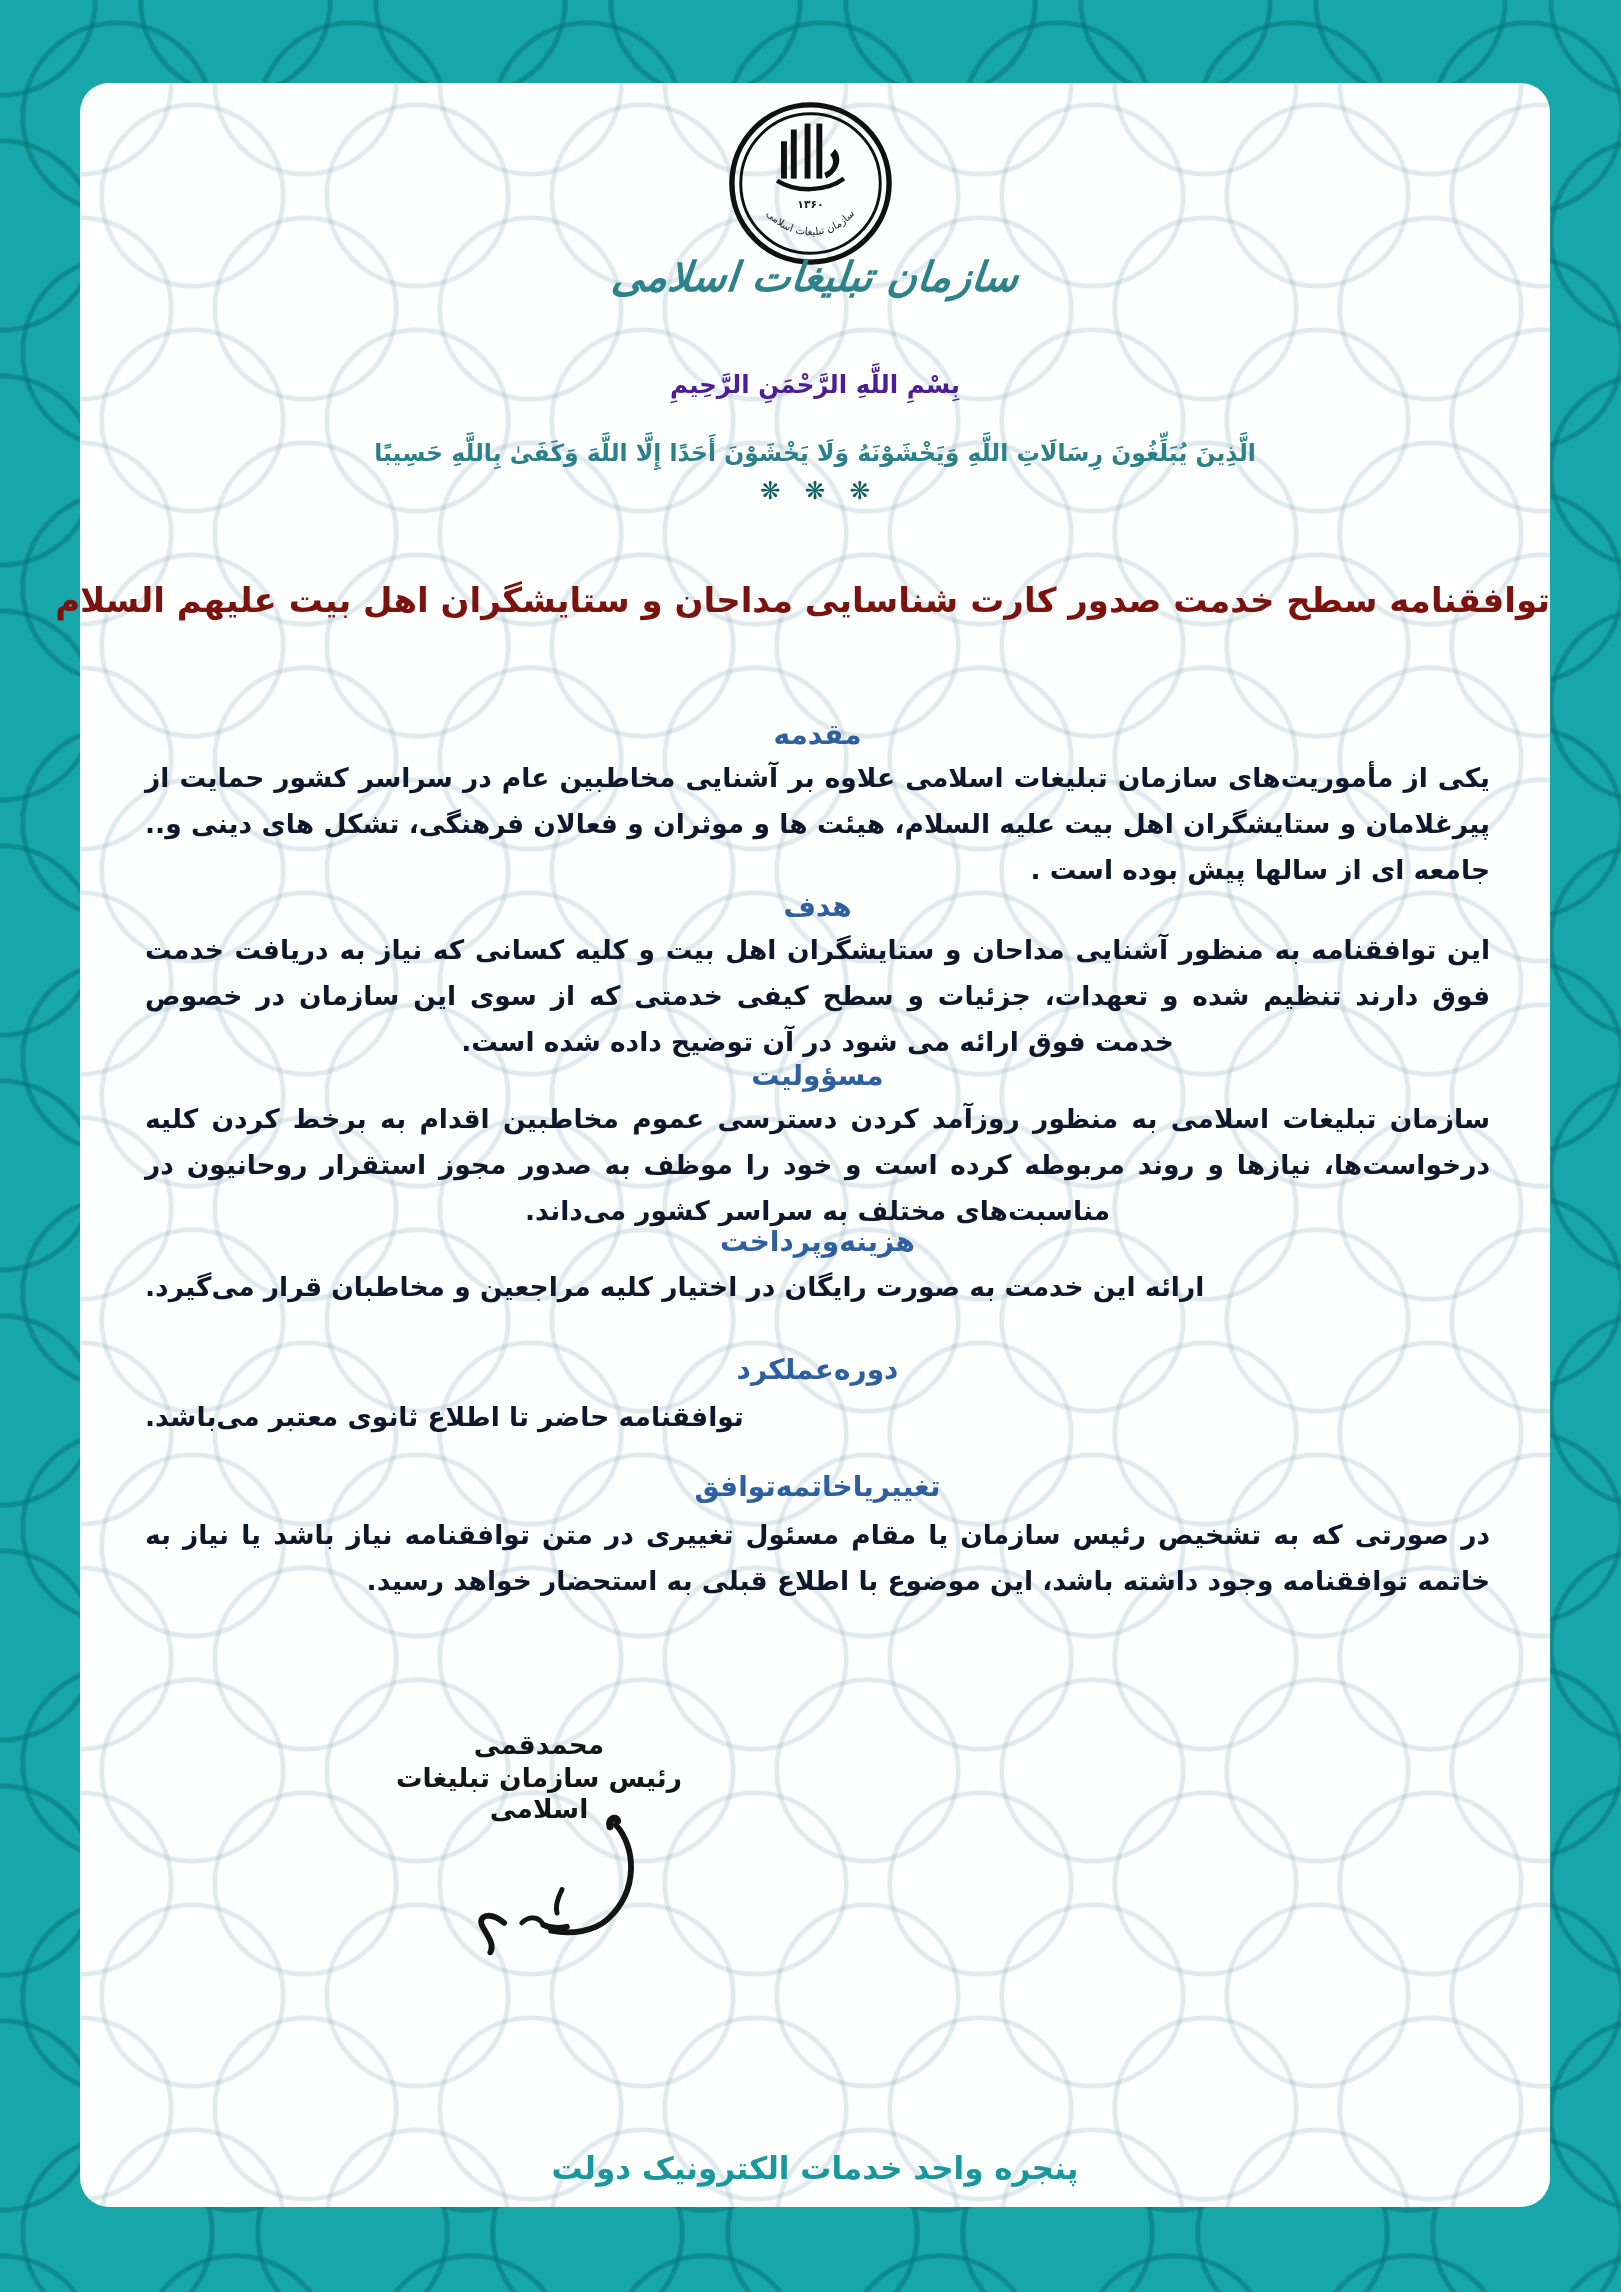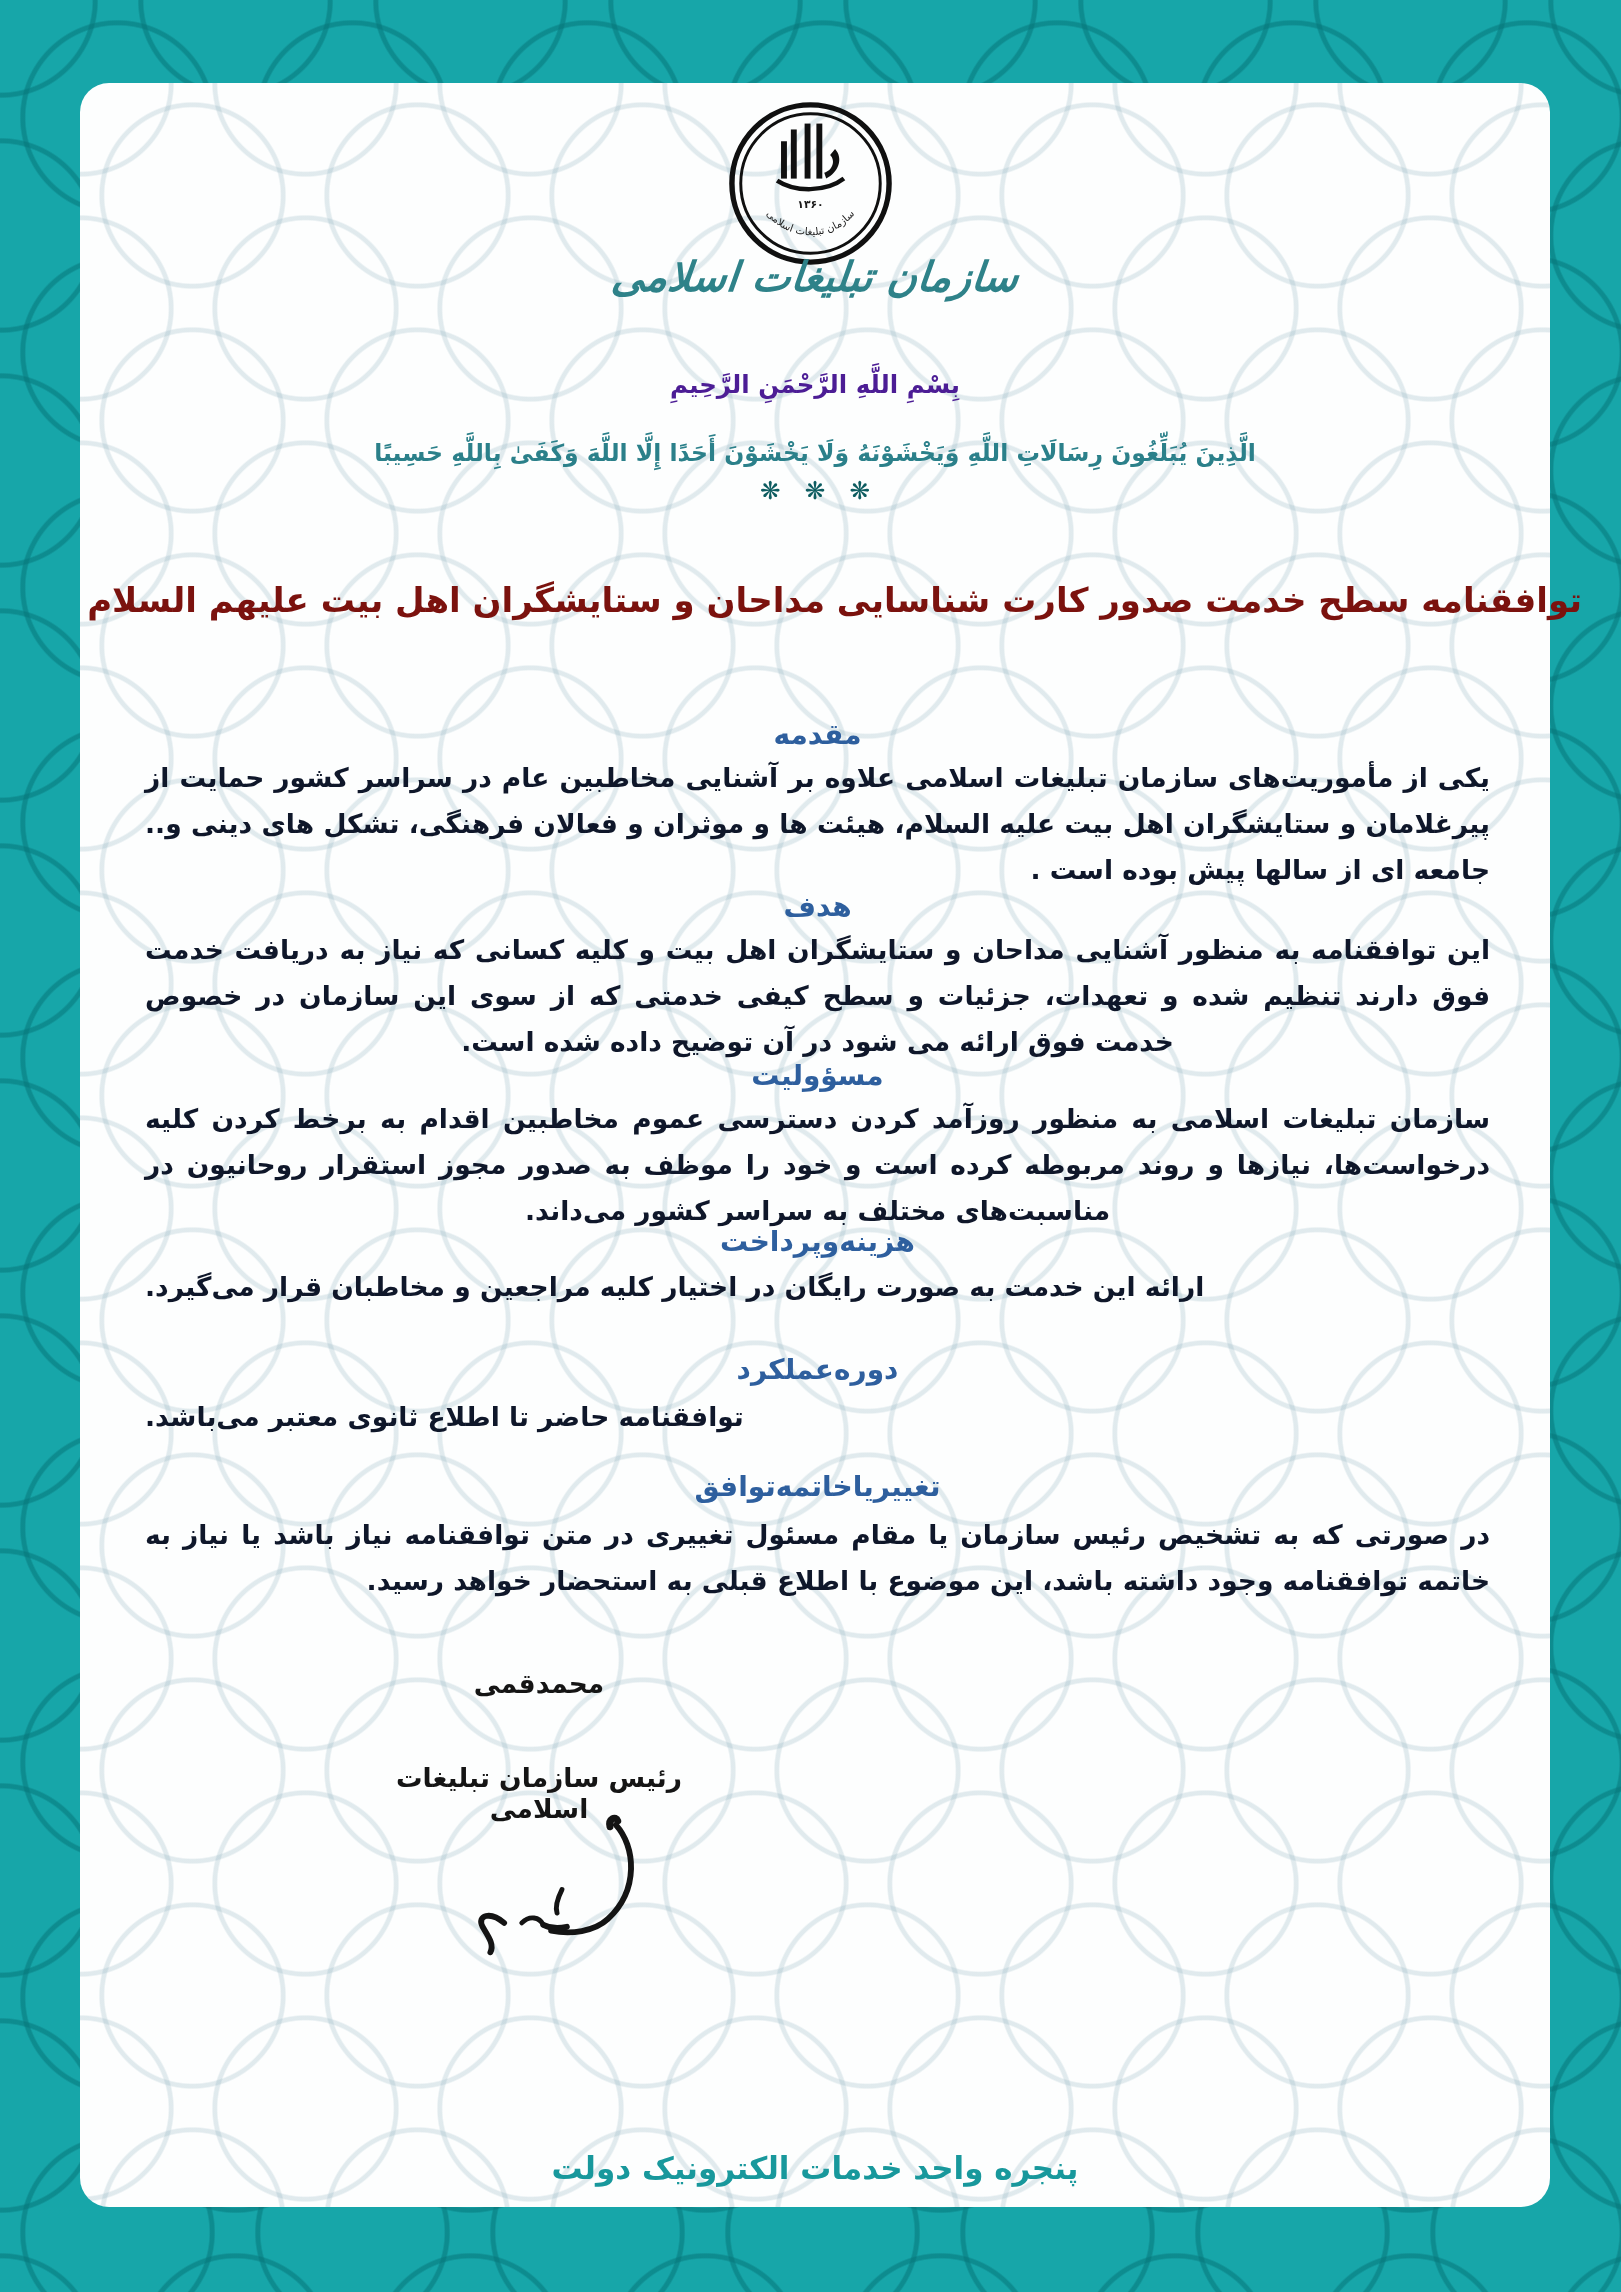--- a/index.html
+++ b/index.html
@@ -30,35 +30,35 @@
   .logo-svg{left:727px;top:100px;}
   .calligraphy{
     top:253px;font-size:41px;font-weight:bold;font-style:italic;
     color:#2e8289;letter-spacing:1px;transform:skewX(-6deg);
   }
   .bismillah{top:370px;font-size:24.5px;font-weight:bold;color:#4c1d95;white-space:nowrap;}
   .verse{top:412px;font-size:23.5px;font-weight:bold;color:#2b808a;white-space:nowrap;margin-top:27px;}
   .separator{top:476px;font-size:24.5px;color:#0d5c60;word-spacing:15.7px;font-weight:bold;}
   .doc-title{
     top:580px;font-size:34px;font-weight:bold;color:#7b120e;
-    white-space:nowrap;letter-spacing:-0.5px;padding-left:32px;
+    white-space:nowrap;letter-spacing:-0.5px;
   }
   .section-heading{
     left:145px;width:1345px;text-align:center;
     font-size:28px;font-weight:bold;color:#2e5f9e;
   }
   .section-body{
     left:145px;width:1345px;direction:rtl;
     font-size:26.5px;font-weight:bold;color:#0f172a;
     line-height:46px;text-align:justify;
   }
   .last-center{text-align-last:center;}
   .one-line{text-align:left;}
   .sig-box{left:343px;width:392px;text-align:center;font-weight:bold;color:#151515;}
-  .sig-name{top:1668px;font-size:26.5px;}
+  .sig-name{top:1729px;font-size:26.5px;}
   .sig-title{top:1762px;font-size:26.5px;}
   .sig-svg{left:461px;top:1813px;}
   .footer-text{top:2150px;font-size:31px;font-weight:bold;color:#18989c;}
 </style>
 </head>
 <body>
 
 <div class="frame"></div>
 <div class="card"></div>
 

